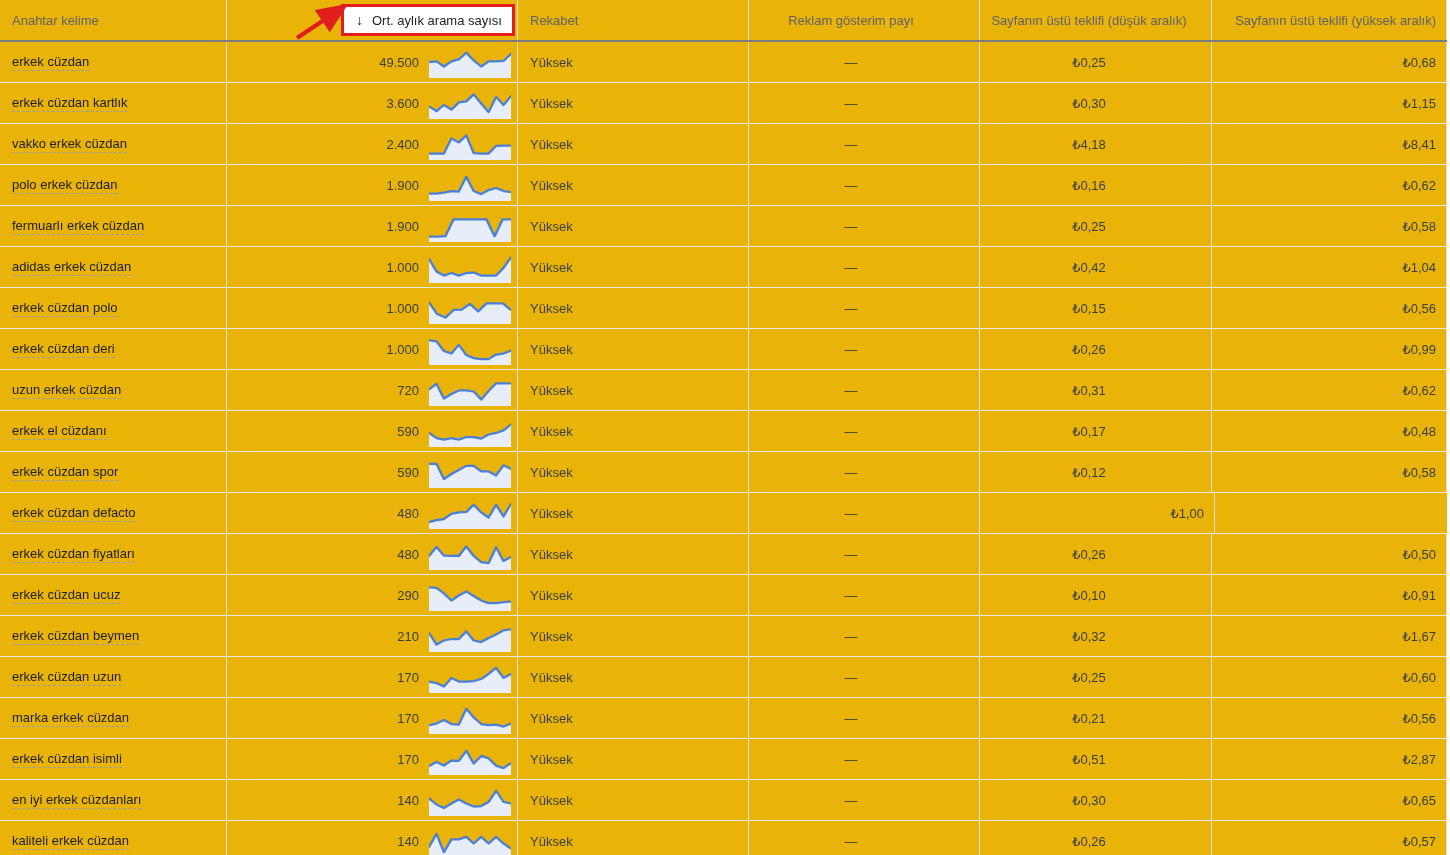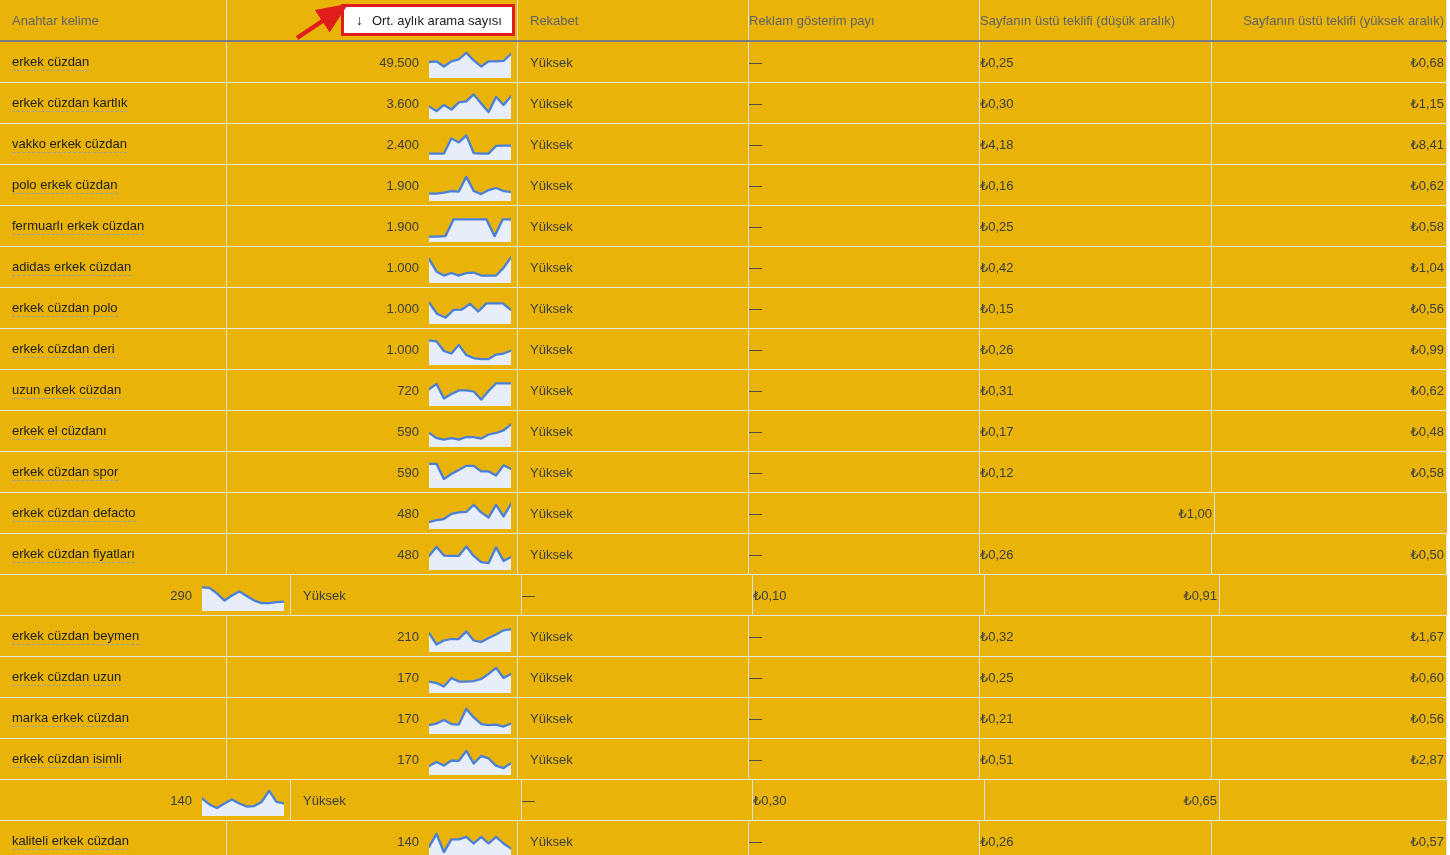--- a/index.html
+++ b/index.html
@@ -35,23 +35,23 @@
   }
   .td{
     display:flex;align-items:center;
     font-size:13px;
     border-right:1px solid var(--col-border);
     box-sizing:border-box;
   }
   .c1{width:227px;padding-left:12px;}
   .c2{width:291px;justify-content:flex-end;padding-right:6px;position:relative;}
   .c3{width:231px;padding-left:12px;align-items:center;}
-  .c4{width:231px;justify-content:flex-start;padding-right:26px;}
-  .c5{width:232px;justify-content:flex-start;padding-right:13px;}
-  .c6{width:235px;justify-content:flex-end;padding-right:2px;}
+  .c4{width:231px;justify-content:center;padding-right:26px;}
+  .c5{width:232px;justify-content:center;padding-right:13px;}
+  .c6{width:235px;justify-content:flex-end;padding-right:10px;}
   .sort-box{
     display:flex;align-items:center;gap:9px;
     border:3px solid var(--annotation-red);
     padding:5px 10px 5px 12px;
     margin-right:-4px;
     color:var(--text-dark);font-weight:500;
     background:#fff;white-space:nowrap;
   }
   .sort-icon{font-size:14px;color:var(--text-dark);}
   .annotation-arrow{position:absolute;left:66px;top:1px;pointer-events:none;}
@@ -426,20 +426,23 @@
       </div>
       <div class="td c5">
         <span>₺0,26</span>
       </div>
       <div class="td c6">
         <span>₺0,50</span>
       </div>
     </div>
 
     <div class="tr">
+      <div class="td c1">
+        <a class="kw">erkek cüzdan ucuz</a>
+      </div>
       <div class="td c2">
         <span class="num">290</span>
         <svg class="spark" viewBox="0 0 82 34" preserveAspectRatio="none">
           <polygon points="0.0,8.9 7.5,9.4 14.9,15.3 22.4,22.9 29.8,17.5 37.3,13.2 44.7,18.0 52.2,22.9 59.6,25.6 67.1,25.6 74.5,24.5 82.0,24.0 82,34 0,34"></polygon>
           <polyline points="0.0,8.9 7.5,9.4 14.9,15.3 22.4,22.9 29.8,17.5 37.3,13.2 44.7,18.0 52.2,22.9 59.6,25.6 67.1,25.6 74.5,24.5 82.0,24.0"></polyline>
         </svg>
       </div>
       <div class="td c3">
         <span>Yüksek</span>
       </div>
@@ -548,20 +551,23 @@
       </div>
       <div class="td c5">
         <span>₺0,51</span>
       </div>
       <div class="td c6">
         <span>₺2,87</span>
       </div>
     </div>
 
     <div class="tr">
+      <div class="td c1">
+        <a class="kw">en iyi erkek cüzdanları</a>
+      </div>
       <div class="td c2">
         <span class="num">140</span>
         <svg class="spark" viewBox="0 0 82 34" preserveAspectRatio="none">
           <polygon points="0.0,15.3 7.5,21.8 14.9,25.6 22.4,20.7 29.8,16.4 37.3,20.7 44.7,24.0 52.2,23.4 59.6,19.1 67.1,7.2 74.5,19.1 82.0,20.7 82,34 0,34"></polygon>
           <polyline points="0.0,15.3 7.5,21.8 14.9,25.6 22.4,20.7 29.8,16.4 37.3,20.7 44.7,24.0 52.2,23.4 59.6,19.1 67.1,7.2 74.5,19.1 82.0,20.7"></polyline>
         </svg>
       </div>
       <div class="td c3">
         <span>Yüksek</span>
       </div>

